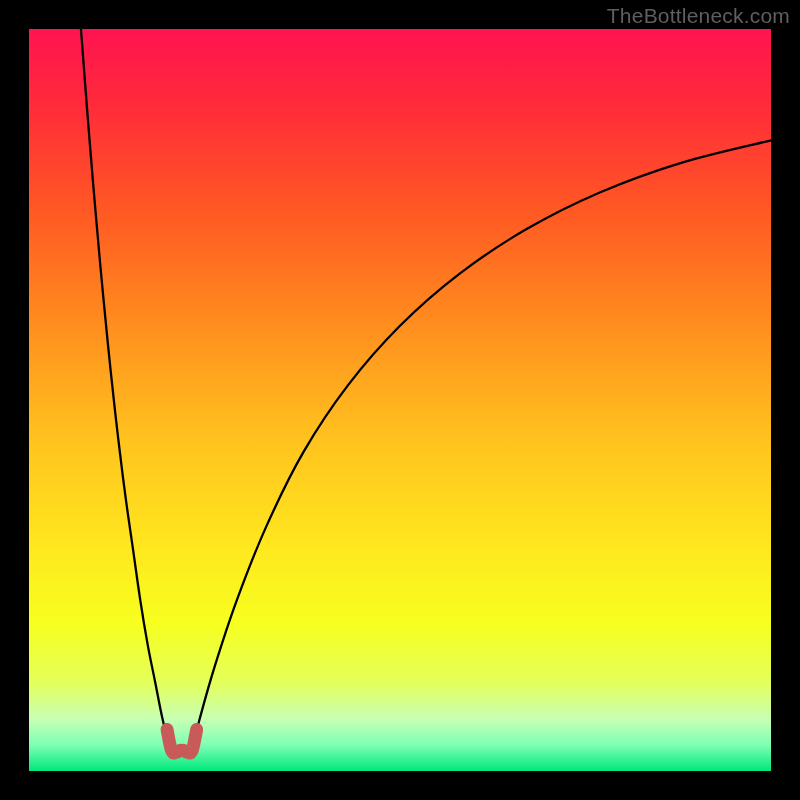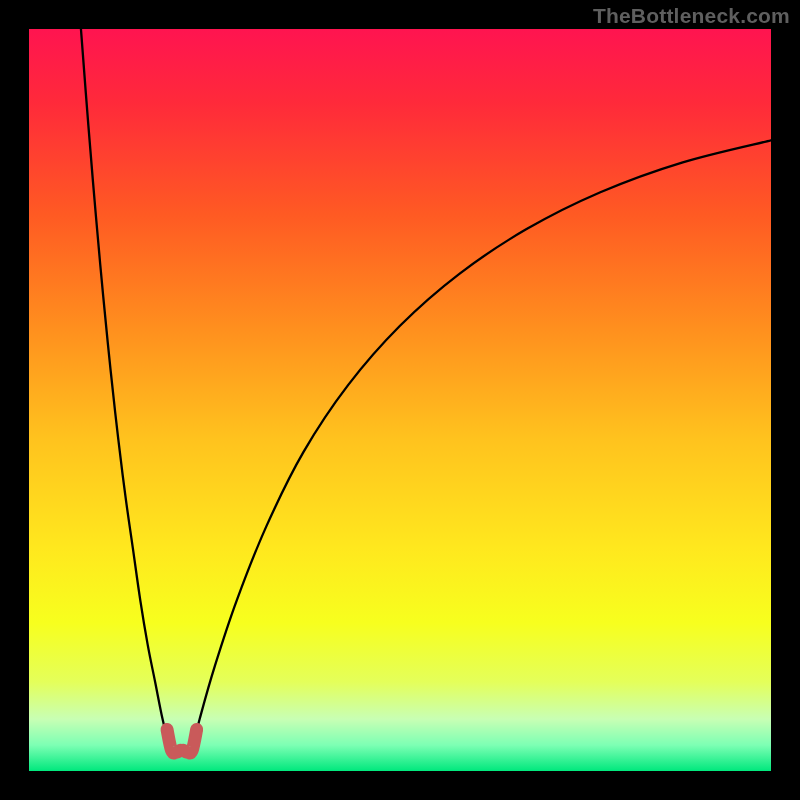--- a/index.html
+++ b/index.html
@@ -32,21 +32,21 @@
     position: absolute;
     inset: 0;
   }
   .watermark {
     position: absolute;
     top: 4px;
     right: 10px;
     color: #5f5f5f;
     font-size: 21px;
     letter-spacing: 0.2px;
-    font-weight: 700;
+    font-weight: 400;
   }
 </style>
 </head>
 <body>
 
 <div class="frame">
   <div class="watermark">TheBottleneck.com</div>
 
   <div class="plot">
     <svg class="gradient" viewBox="0 0 742 742" preserveAspectRatio="none">

